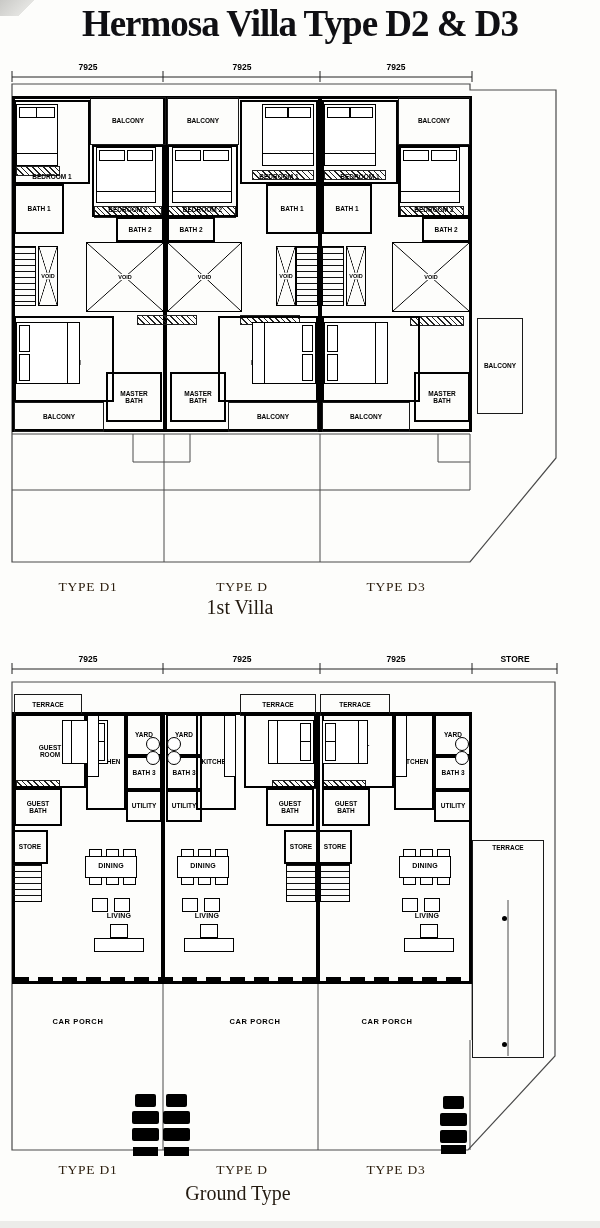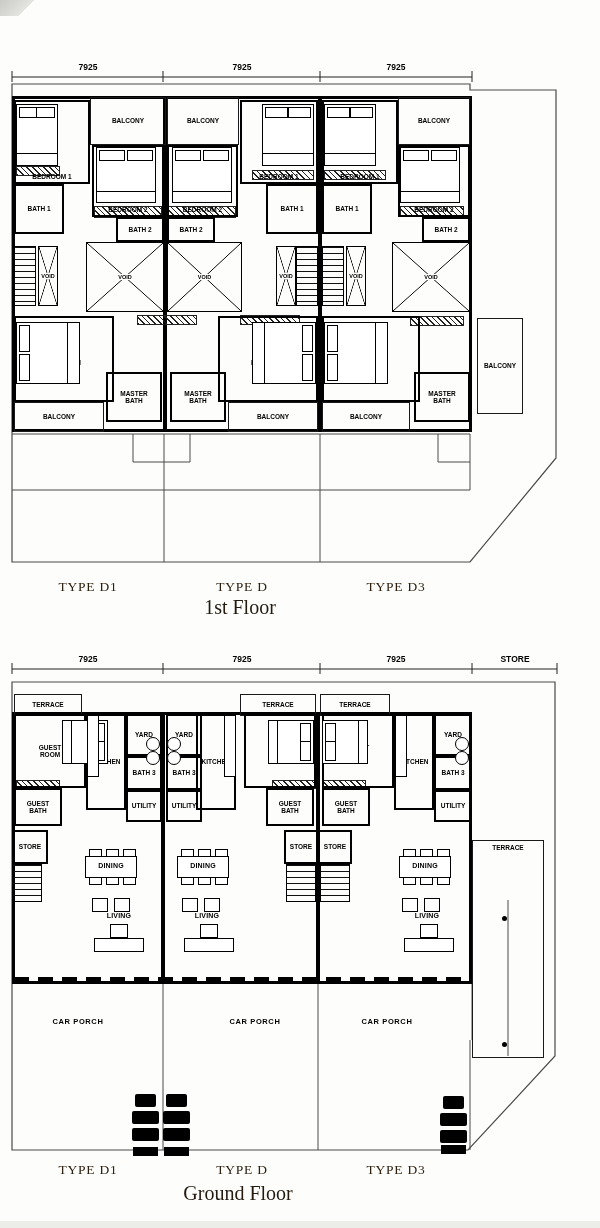--- a/index.html
+++ b/index.html
@@ -42,20 +42,21 @@
   .f.bed{border:1.2px solid #000;background:#fff;}
   .f.counter{border:1px solid #000;background:#fff;}
   .f.dot{background:#000;border-radius:50%;}
   .f.dash{background:repeating-linear-gradient(90deg,#000 0 15px,transparent 15px 24px);}
   .artifact{position:absolute;pointer-events:none;}
 </style>
 </head>
 <body>
 
 <div id="canvas">
+  <div class="title">Hermosa Villa Type D2 &amp; D3</div>
   <div class="artifact" style="left:0;top:0;width:46px;height:16px;background:linear-gradient(135deg,#c9c9c6 0%,#e4e4e1 55%,rgba(255,255,255,0) 56%);"></div>
   <div class="artifact" style="left:0;bottom:0;width:100%;height:7px;background:#eceleb;background:#ecece9;"></div>
 <svg width="600" height="1228">
       <polygon points="12,84 470,84 470,90 556,90 556,458 470,562 12,562" fill="none" stroke="#4a4a4a" stroke-width="1.2"></polygon>
       <polyline points="12,434 470,434" fill="none" stroke="#4a4a4a" stroke-width="1"></polyline>
       <polyline points="133,434 133,462 190,462 190,434" fill="none" stroke="#4a4a4a" stroke-width="1"></polyline>
       <polyline points="438,434 438,462 470,462" fill="none" stroke="#4a4a4a" stroke-width="1"></polyline>
       <polyline points="12,490 470,490" fill="none" stroke="#4a4a4a" stroke-width="1"></polyline>
       <polyline points="164,434 164,562" fill="none" stroke="#4a4a4a" stroke-width="1"></polyline>
       <polyline points="320,434 320,562" fill="none" stroke="#4a4a4a" stroke-width="1"></polyline>
@@ -230,21 +231,21 @@
       <div style="position: absolute; top: 0px; bottom: 0px; left: 18%; border-left: 1px solid rgb(0, 0, 0);"></div>
     </div>
     <div class="f bed" style="left: 324px; top: 322px; width: 64px; height: 62px;">
       <div style="position: absolute; left: 2px; top: 2px; width: 9px; height: 42%; border: 1px solid rgb(0, 0, 0); background: rgb(255, 255, 255);"></div>
       <div style="position: absolute; left: 2px; bottom: 2px; width: 9px; height: 42%; border: 1px solid rgb(0, 0, 0); background: rgb(255, 255, 255);"></div>
       <div style="position: absolute; top: 0px; bottom: 0px; right: 18%; border-left: 1px solid rgb(0, 0, 0);"></div>
     </div>
     <div class="typelabel" style="left: 88px; top: 579px;">TYPE D1</div>
     <div class="typelabel" style="left: 242px; top: 579px;">TYPE D</div>
     <div class="typelabel" style="left: 396px; top: 579px;">TYPE D3</div>
-    <div class="floorcap" style="left: 240px; top: 596px;">1st Floor</div>
+    <div class="floorcap" style="left: 240px; top: 596px;">1st Villa</div>
     <div class="dim" style="left: 88px; top: 654px;">7925</div>
     <div class="dim" style="left: 242px; top: 654px;">7925</div>
     <div class="dim" style="left: 396px; top: 654px;">7925</div>
     <div class="dim" style="left: 515px; top: 654px;">STORE</div>
     <div class="outline" style="left: 12px; top: 712px; width: 460px; height: 272px;"></div>
     <div class="bar" style="left: 161px; top: 712px; width: 4px; height: 272px;"></div>
     <div class="bar" style="left: 316px; top: 712px; width: 4px; height: 272px;"></div>
     <div class="hatch" style="left: 16px; top: 780px; width: 44px; height: 9px;"></div>
     <div class="hatch" style="left: 272px; top: 780px; width: 44px; height: 9px;"></div>
     <div class="hatch" style="left: 322px; top: 780px; width: 44px; height: 9px;"></div>
@@ -445,14 +446,14 @@
       <div style="position: absolute; left: 10%; top: 0px; width: 80%; height: 13px; background: rgb(0, 0, 0); border-radius: 2px;"></div>
       <div style="position: absolute; left: 0px; top: 17px; width: 100%; height: 13px; background: rgb(0, 0, 0); border-radius: 2px;"></div>
       <div style="position: absolute; left: 0px; top: 34px; width: 100%; height: 13px; background: rgb(0, 0, 0); border-radius: 2px;"></div>
       <div style="position: absolute; left: 5%; bottom: 0px; width: 90%; height: 9px; background: rgb(0, 0, 0);"></div>
     </div>
     <div class="f dot" style="left: 502px; top: 916px; width: 5px; height: 5px;"></div>
     <div class="f dot" style="left: 502px; top: 1042px; width: 5px; height: 5px;"></div>
     <div class="typelabel" style="left: 88px; top: 1162px;">TYPE D1</div>
     <div class="typelabel" style="left: 242px; top: 1162px;">TYPE D</div>
     <div class="typelabel" style="left: 396px; top: 1162px;">TYPE D3</div>
-    <div class="floorcap" style="left: 238px; top: 1182px;">Ground Floor</div>
+    <div class="floorcap" style="left: 238px; top: 1182px;">Ground Type</div>
   </div>
 
 </body></html>

